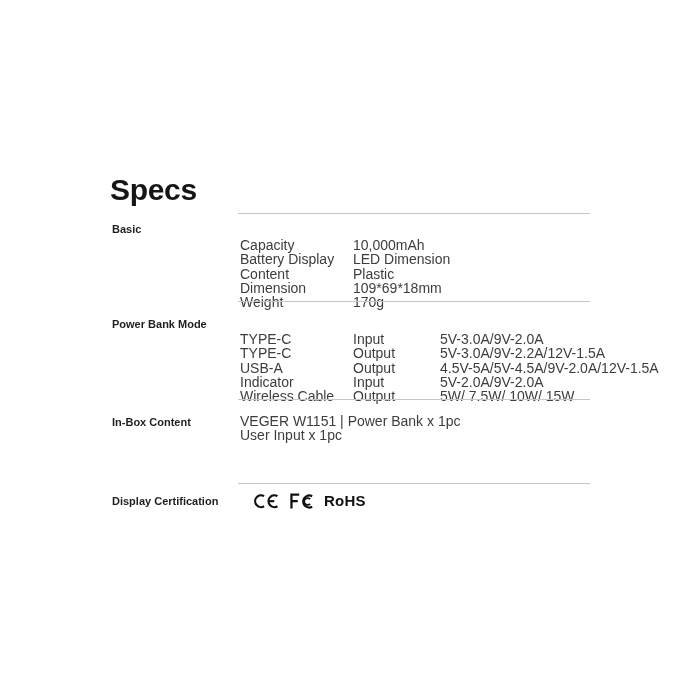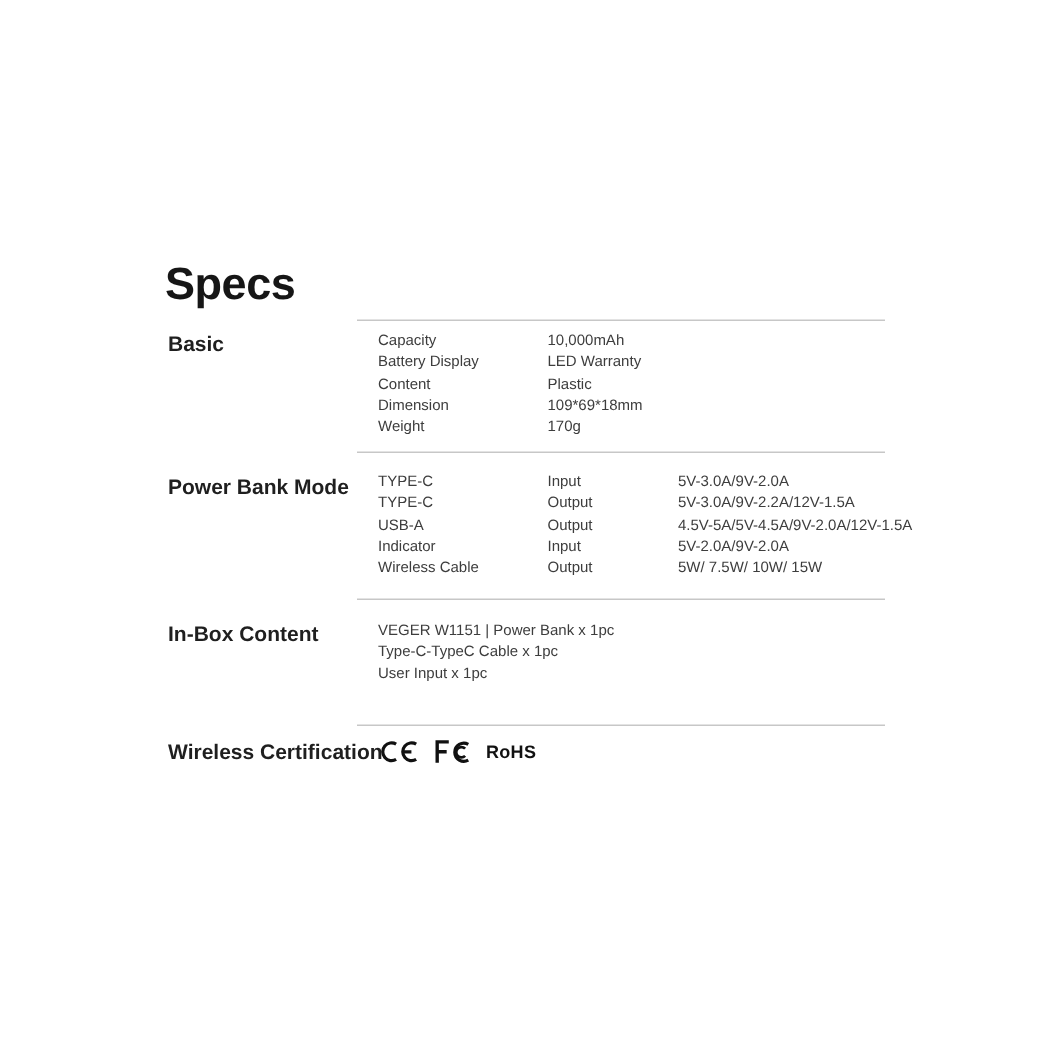--- a/index.html
+++ b/index.html
@@ -26,53 +26,53 @@
   .rule {
     position: absolute;
     left: 238px;
     width: 352px;
     height: 1px;
     background: #c7c7c7;
   }
   .sec-label {
     position: absolute;
     left: 112px;
-    font-size: 14px;
+    font-size: 11px;
     font-weight: 700;
     color: #1f1f1f;
     line-height: 14px;
     white-space: nowrap;
   }
   .rows {
     position: absolute;
-    left: 252px;
-    font-size: 10px;
+    left: 240px;
+    font-size: 14px;
     color: #3d3d3d;
   }
   .row {
     position: relative;
     height: 14.3px;
     line-height: 14.3px;
     white-space: nowrap;
   }
-  .cell { position: absolute; top: 0; white-space: nowrap; text-align: center; }
+  .cell { position: absolute; top: 17px; white-space: nowrap; text-align: center; }
   .c1 { left: 0; }
   .c2 { left: 113px; }
   .c3 { left: 200px; }
   .cert-row {
     position: absolute;
     left: 252px;
     top: 492px;
     display: flex;
     align-items: center;
     gap: 9px;
   }
   .cert-row svg { display: block; }
   .rohs {
-    font-size: 12px;
+    font-size: 15px;
     font-weight: 700;
     color: #111111;
     letter-spacing: 0.2px;
     line-height: 18px;
   }
 </style>
 </head>
 <body>
 
 <div class="canvas">
@@ -81,21 +81,21 @@
 
   <div class="rule" style="top:213px"></div>
   <div class="sec-label" style="top:222px">Basic</div>
   <div class="rows" style="top:221px">
     <div class="row">
       <span class="cell c1">Capacity</span>
       <span class="cell c2">10,000mAh</span>
     </div>
     <div class="row">
       <span class="cell c1">Battery Display</span>
-      <span class="cell c2">LED Warranty</span>
+      <span class="cell c2">LED Dimension</span>
     </div>
     <div class="row">
       <span class="cell c1">Content</span>
       <span class="cell c2">Plastic</span>
     </div>
     <div class="row">
       <span class="cell c1">Dimension</span>
       <span class="cell c2">109*69*18mm</span>
     </div>
     <div class="row">
@@ -131,26 +131,25 @@
       <span class="cell c1">Wireless Cable</span>
       <span class="cell c2">Output</span>
       <span class="cell c3">5W/ 7.5W/ 10W/ 15W</span>
     </div>
   </div>
 
   <div class="rule" style="top:399px"></div>
   <div class="sec-label" style="top:415px">In-Box Content</div>
   <div class="rows" style="top:414px">
     <div class="row">VEGER W1151 | Power Bank x 1pc</div>
-    <div class="row">Type-C-TypeC Cable x 1pc</div>
     <div class="row">User Input x 1pc</div>
   </div>
 
   <div class="rule" style="top:483px"></div>
-  <div class="sec-label" style="top:494px">Wireless Certification</div>
+  <div class="sec-label" style="top:494px">Display Certification</div>
   <div class="cert-row">
     <span>
       <svg width="28" height="17" viewBox="0 0 44 24" fill="none">
         <path d="M 19 3.5 A 9.3 9.3 0 1 0 19 19.5" stroke="#111111" stroke-width="3.4"></path>
         <path d="M 40 3.5 A 9.3 9.3 0 1 0 40 19.5" stroke="#111111" stroke-width="3.4"></path>
         <path d="M 26 11.5 H 35" stroke="#111111" stroke-width="3.4"></path>
       </svg>
     </span>
     <span>
       <svg width="26" height="17" viewBox="0 0 37 24" fill="none">

